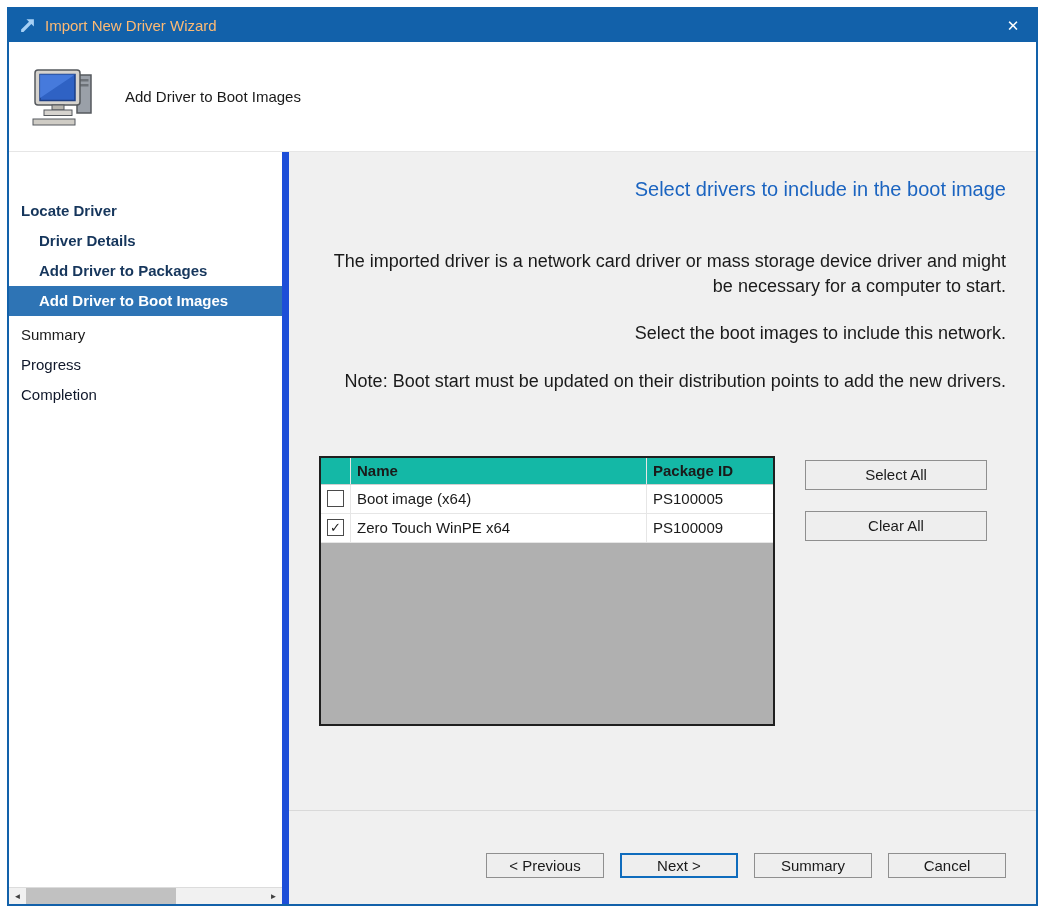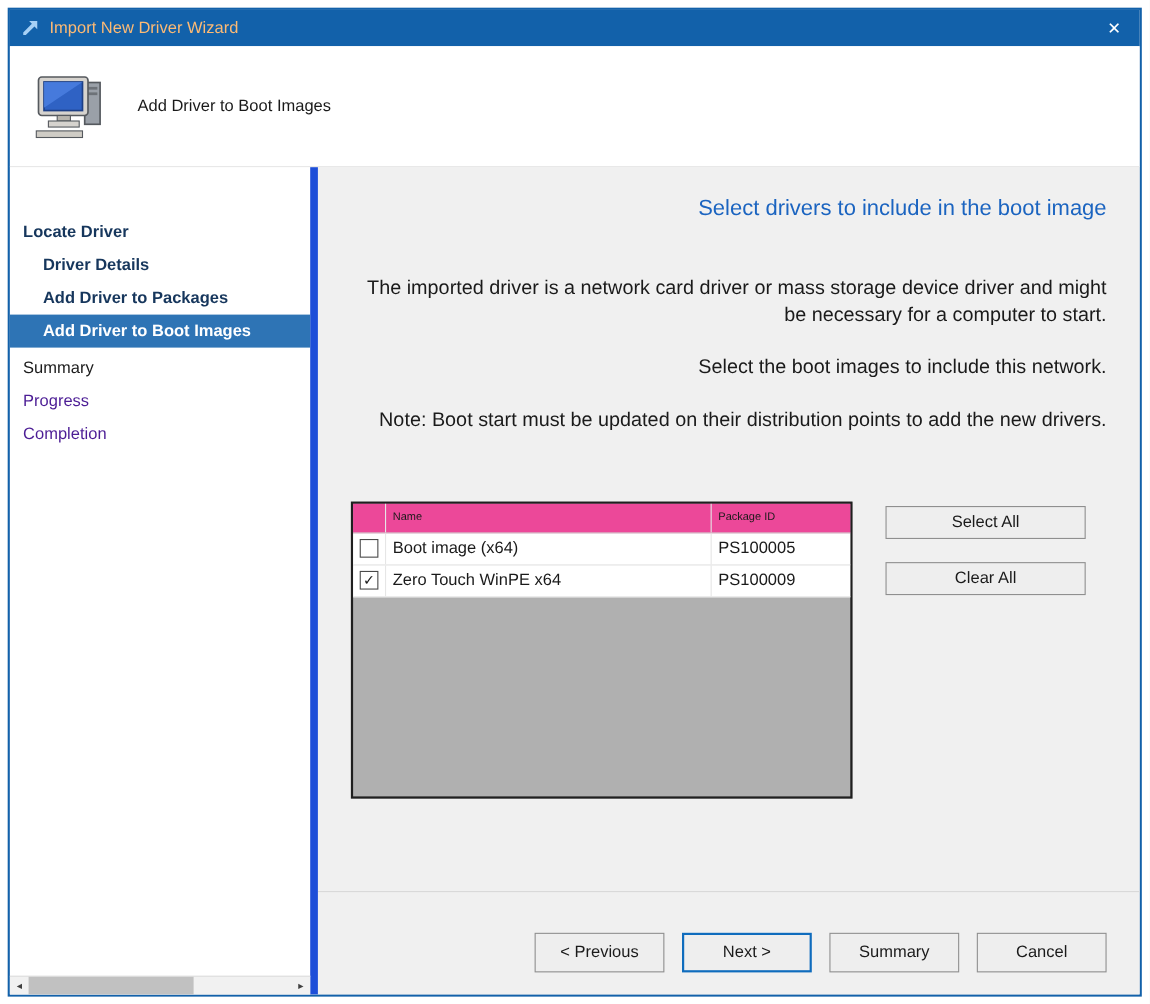--- a/index.html
+++ b/index.html
@@ -26,59 +26,59 @@
 
   
   .sidebar { flex:0 0 280px; width:280px; background:#ffffff; border-right:7px solid #1d4ed8;
     padding-top:44px; position:relative; display:flex; flex-direction:column; }
   .step { height:30px; line-height:30px; font-size:15px; padding-left:12px;
     white-space:nowrap; overflow:hidden; }
   .step.sub { padding-left:30px; }
   .step.done { color:#16365c; font-weight:bold; }
   .step.current { background:var(--c-selected,#2e74b5); color:#ffffff; font-weight:bold; }
   .step.dark { color:#1a1a1a; }
-  .step.disabled { color:#4c1d95; }
+  .step.disabled { color:#0f172a; }
   .step.gap { margin-top:4px; }
 
   .hscroll { position:absolute; left:0; right:0; bottom:0; height:17px; background:#f1f1f1;
     border-top:1px solid #dcdcdc; display:flex; align-items:stretch; }
   .hs-btn { width:17px; display:flex; align-items:center; justify-content:center;
     font-size:8px; color:#404040; cursor:pointer; }
   .hs-thumb { width:150px; background:#c1c1c1; }
   .hs-track { flex:1; }
 
   
   .content { flex:1; display:flex; flex-direction:column; background:#f0f0f0; min-width:0; }
   .main { flex:1; padding:18px 30px 0 30px; overflow:hidden;text-align:right; }
   .heading { font-size:20px; font-weight:normal; color:var(--c-heading,#1b64c0); margin:8px 0 48px 0; }
   .para { font-size:18px; line-height:1.4; max-width:700px; margin-bottom:22px; }
 
   .table-zone { display:flex; margin-top:62px; }
   .lv { width:456px; height:270px; border:2px solid #1f1f1f; background:#b0b0b0;
     display:flex; flex-direction:column; }
-  .lv-head { flex:0 0 27px; display:flex; background:#ec4899; border-bottom:1px solid #d0d0d0; font-size:10px; }
+  .lv-head { flex:0 0 27px; display:flex; background:#14b8a6; border-bottom:1px solid #d0d0d0; font-size:15px;font-weight:bold; }
   .lv-row { flex:0 0 29px; display:flex; background:#ffffff; border-bottom:1px solid #e6e6e6; font-size:15px; }
   .c { height:100%; display:flex; align-items:center; border-right:1px solid #e6e6e6; }
   .c.check { width:30px; justify-content:center; }
   .c.name { flex:1; padding-left:6px; }
   .c.pkg { width:126px; padding-left:6px; border-right:none; }
   .lv-empty { flex:1; }
   .checkbox { width:17px; height:17px; background:#ffffff; border:1px solid #4a4a4a;
     display:flex; align-items:center; justify-content:center; font-size:13px; font-weight:bold;
     color:#1a1a1a; cursor:pointer; }
 
   .side-btns { margin-left:30px; padding-top:4px; }
   .btn { display:flex; align-items:center; justify-content:center; background:#eeeeee;
     border:1px solid #8f8f8f; font-size:15px; color:#1a1a1a; cursor:pointer; }
   .side-btns .btn { width:182px; height:30px; margin-bottom:21px; }
 
   
   .footer { flex:0 0 94px; border-top:1px solid #d9d9d9; display:flex; align-items:center;
     justify-content:flex-end; gap:16px; padding-right:30px; padding-top:16px; }
-  .footer .btn { width:118px; height:36px; }
+  .footer .btn { width:118px; height:25px; }
   .footer .btn.default { border:2px solid var(--c-accent,#0f6cbd); }
 </style>
 </head>
 <body>
 
 <div class="window">
 
   <div class="titlebar">
     <svg class="ticon" viewBox="0 0 16 16">
       <path d="M14 2 L7 2 L9.4 4.4 L2 11.8 L2 14 L4.2 14 L11.6 6.6 L14 9 Z" fill="#a6d0f5"></path>

